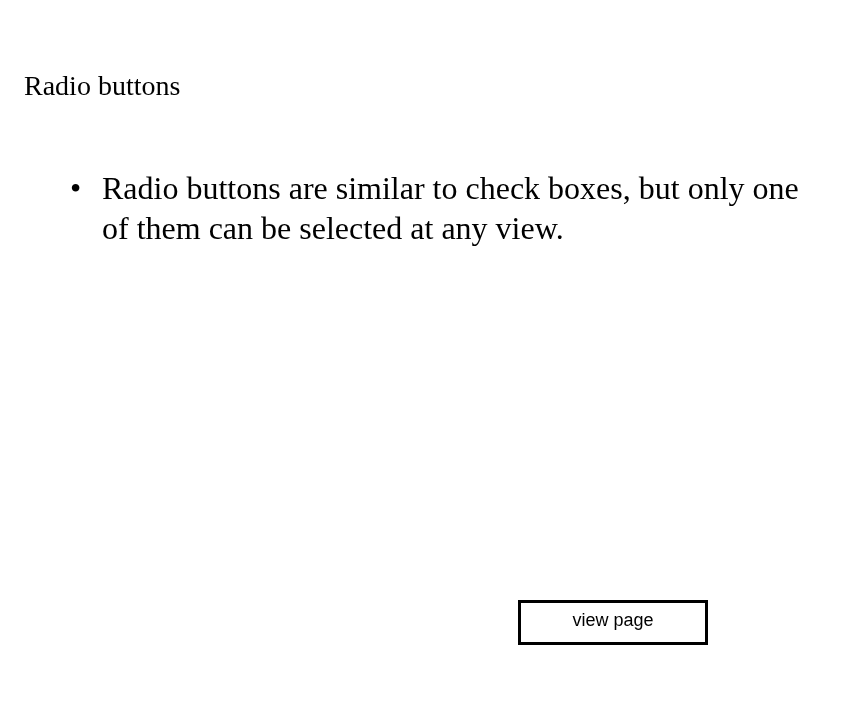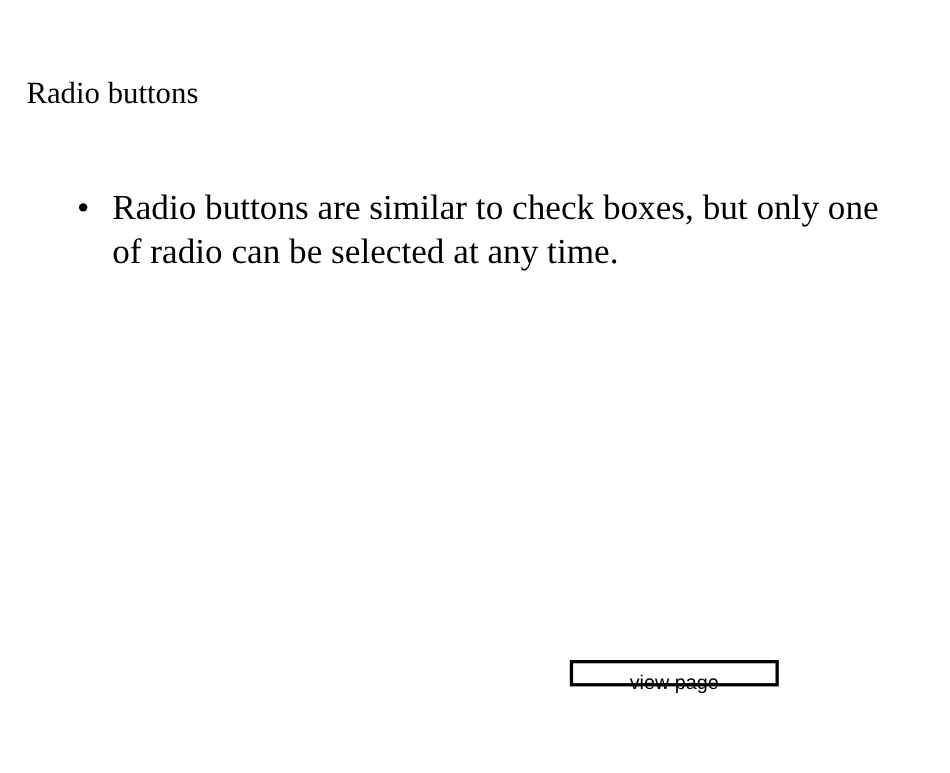--- a/index.html
+++ b/index.html
@@ -50,35 +50,35 @@
     left: 0;
     top: 0;
     font-size: 32px;
     line-height: 1.25;
   }
   .view-page-btn {
     position: absolute;
     left: 518px;
     top: 600px;
     width: 190px;
-    height: 24px;
+    height: 45px;
     border: 3px solid #000;
     background: #fff;
     font-family: Arial, Helvetica, sans-serif;
     font-size: 18px;
     text-align: center;
     line-height: 34px;
     cursor: pointer;
     box-sizing: border-box;
   }
 </style>
 </head>
 <body>
 
 <div class="slide">
   <div class="title">Radio buttons</div>
   <div class="body">
     <ul class="bullets">
-      <li><span>Radio buttons are similar to check boxes, but only one of radio can be selected at any time.</span></li>
+      <li><span>Radio buttons are similar to check boxes, but only one of them can be selected at any view.</span></li>
     </ul>
   </div>
   <div class="view-page-btn">view page</div>
 </div>
 
 </body></html>

